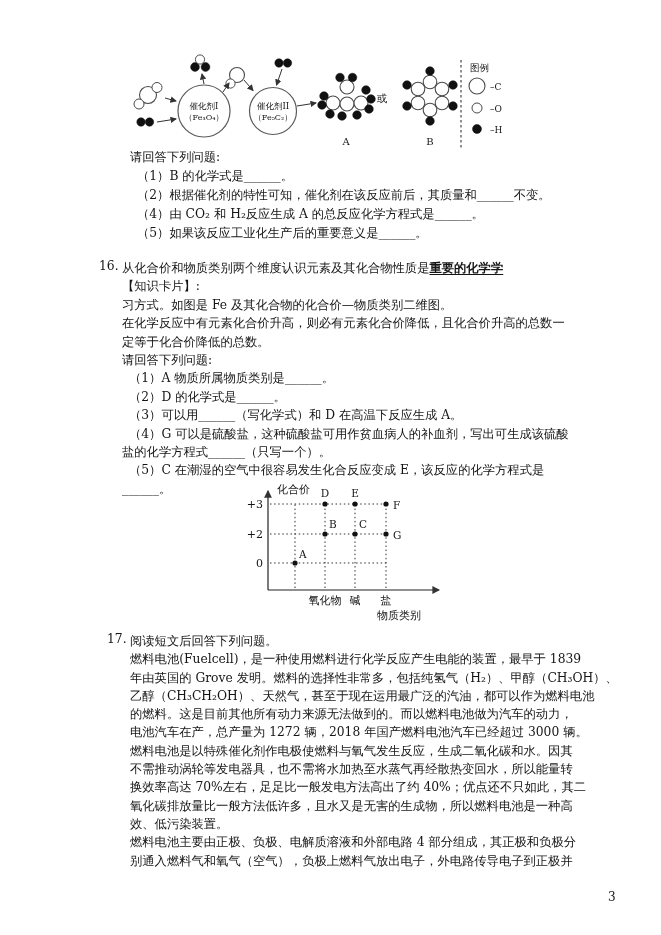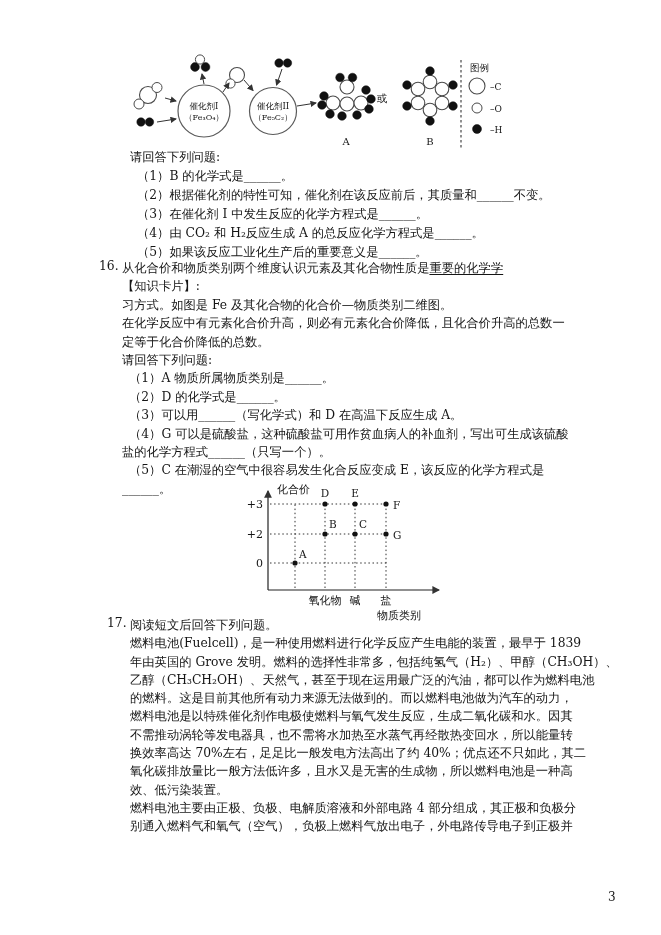--- a/index.html
+++ b/index.html
@@ -6,25 +6,25 @@
   body{
     width:661px;height:935px;background:#ffffff;position:relative;
     font-family:"DejaVu Serif","Liberation Serif",serif;
     font-size:12.3px;color:#151515;overflow:hidden;
   }
   .block{position:absolute;}
   .line{white-space:nowrap;line-height:19px;height:19px;}
   #q15{left:130px;top:148px;}
   #q16{left:122px;top:259px;}
   #q16 .line{line-height:18.4px;height:18.4px;}
-  #q17{left:130px;top:616px;}
+  #q17{left:130px;top:632px;}
   #q17 .line{line-height:18.3px;height:18.3px;}
   .ind{padding-left:7px;}
   .qnum{position:absolute;left:-23px;top:0;}
-  .u{text-decoration:underline;text-underline-offset:2px;}
+  .u{text-decoration:underline;text-underline-offset:2px;font-weight:bold;}
   #diagram{left:120px;top:54px;}
   #chart{left:233px;top:478px;}
   #pagenum{left:608px;top:890px;font-size:12px;}
   svg text{fill:#151515;}
   .c{fill:#fff;stroke:#4a4a4a;stroke-width:1.1;}
   .o{fill:#fff;stroke:#4a4a4a;stroke-width:1;}
   .h{fill:#111;stroke:#111;stroke-width:0.5;}
   .big{fill:none;stroke:#5a5a5a;stroke-width:1.2;}
   .arrow{stroke:#333;stroke-width:1;}
   .axis{stroke:#222;stroke-width:1.2;}
@@ -133,21 +133,20 @@
     <text x="370" y="58" font-size="9">–O</text>
     <circle class="h" cx="357" cy="75" r="4.5"></circle>
     <text x="370" y="79" font-size="9">–H</text>
   </g>
 </svg>
 
 <div id="q15" class="block">
   <div class="line">请回答下列问题:</div>
   <div class="line ind">（1）B 的化学式是______。</div>
   <div class="line ind">（2）根据催化剂的特性可知，催化剂在该反应前后，其质量和______不变。</div>
-  <div class="line ind">（3）在催化剂 I 中发生反应的化学方程式是______。</div>
   <div class="line ind">（4）由 CO₂ 和 H₂反应生成 A 的总反应化学方程式是______。</div>
   <div class="line ind">（5）如果该反应工业化生产后的重要意义是______。</div>
 </div>
 
 <div id="q16" class="block">
   <span class="qnum">16.</span>
   <div class="line"><span>从化合价和物质类别两个维度认识元素及其化合物性质是</span><span class="u">重要的化学学</span></div>
   <div class="line">【知识卡片】:</div>
   <div class="line">习方式。如图是 Fe 及其化合物的化合价—物质类别二维图。</div>
   <div class="line">在化学反应中有元素化合价升高，则必有元素化合价降低，且化合价升高的总数一</div>
@@ -202,20 +201,21 @@
   <text x="153" y="126" font-size="11" text-anchor="middle">盐</text>
 </svg>
 
 <div id="q17" class="block">
   <span class="qnum">17.</span>
   <div class="line">阅读短文后回答下列问题。</div>
   <div class="line">燃料电池(Fuelcell)，是一种使用燃料进行化学反应产生电能的装置，最早于 1839</div>
   <div class="line">年由英国的 Grove 发明。燃料的选择性非常多，包括纯氢气（H₂）、甲醇（CH₃OH）、</div>
   <div class="line">乙醇（CH₃CH₂OH）、天然气，甚至于现在运用最广泛的汽油，都可以作为燃料电池</div>
   <div class="line">的燃料。这是目前其他所有动力来源无法做到的。而以燃料电池做为汽车的动力，</div>
+  <div class="line">电池汽车在产，总产量为 1272 辆，2018 年国产燃料电池汽车已经超过 3000 辆。</div>
   <div class="line">燃料电池是以特殊催化剂作电极使燃料与氧气发生反应，生成二氧化碳和水。因其</div>
   <div class="line">不需推动涡轮等发电器具，也不需将水加热至水蒸气再经散热变回水，所以能量转</div>
   <div class="line">换效率高达 70%左右，足足比一般发电方法高出了约 40%；优点还不只如此，其二</div>
   <div class="line">氧化碳排放量比一般方法低许多，且水又是无害的生成物，所以燃料电池是一种高</div>
   <div class="line">效、低污染装置。</div>
   <div class="line">燃料电池主要由正极、负极、电解质溶液和外部电路 4 部分组成，其正极和负极分</div>
   <div class="line">别通入燃料气和氧气（空气），负极上燃料气放出电子，外电路传导电子到正极并</div>
 </div>
 
 <div id="pagenum" class="block">3</div>

